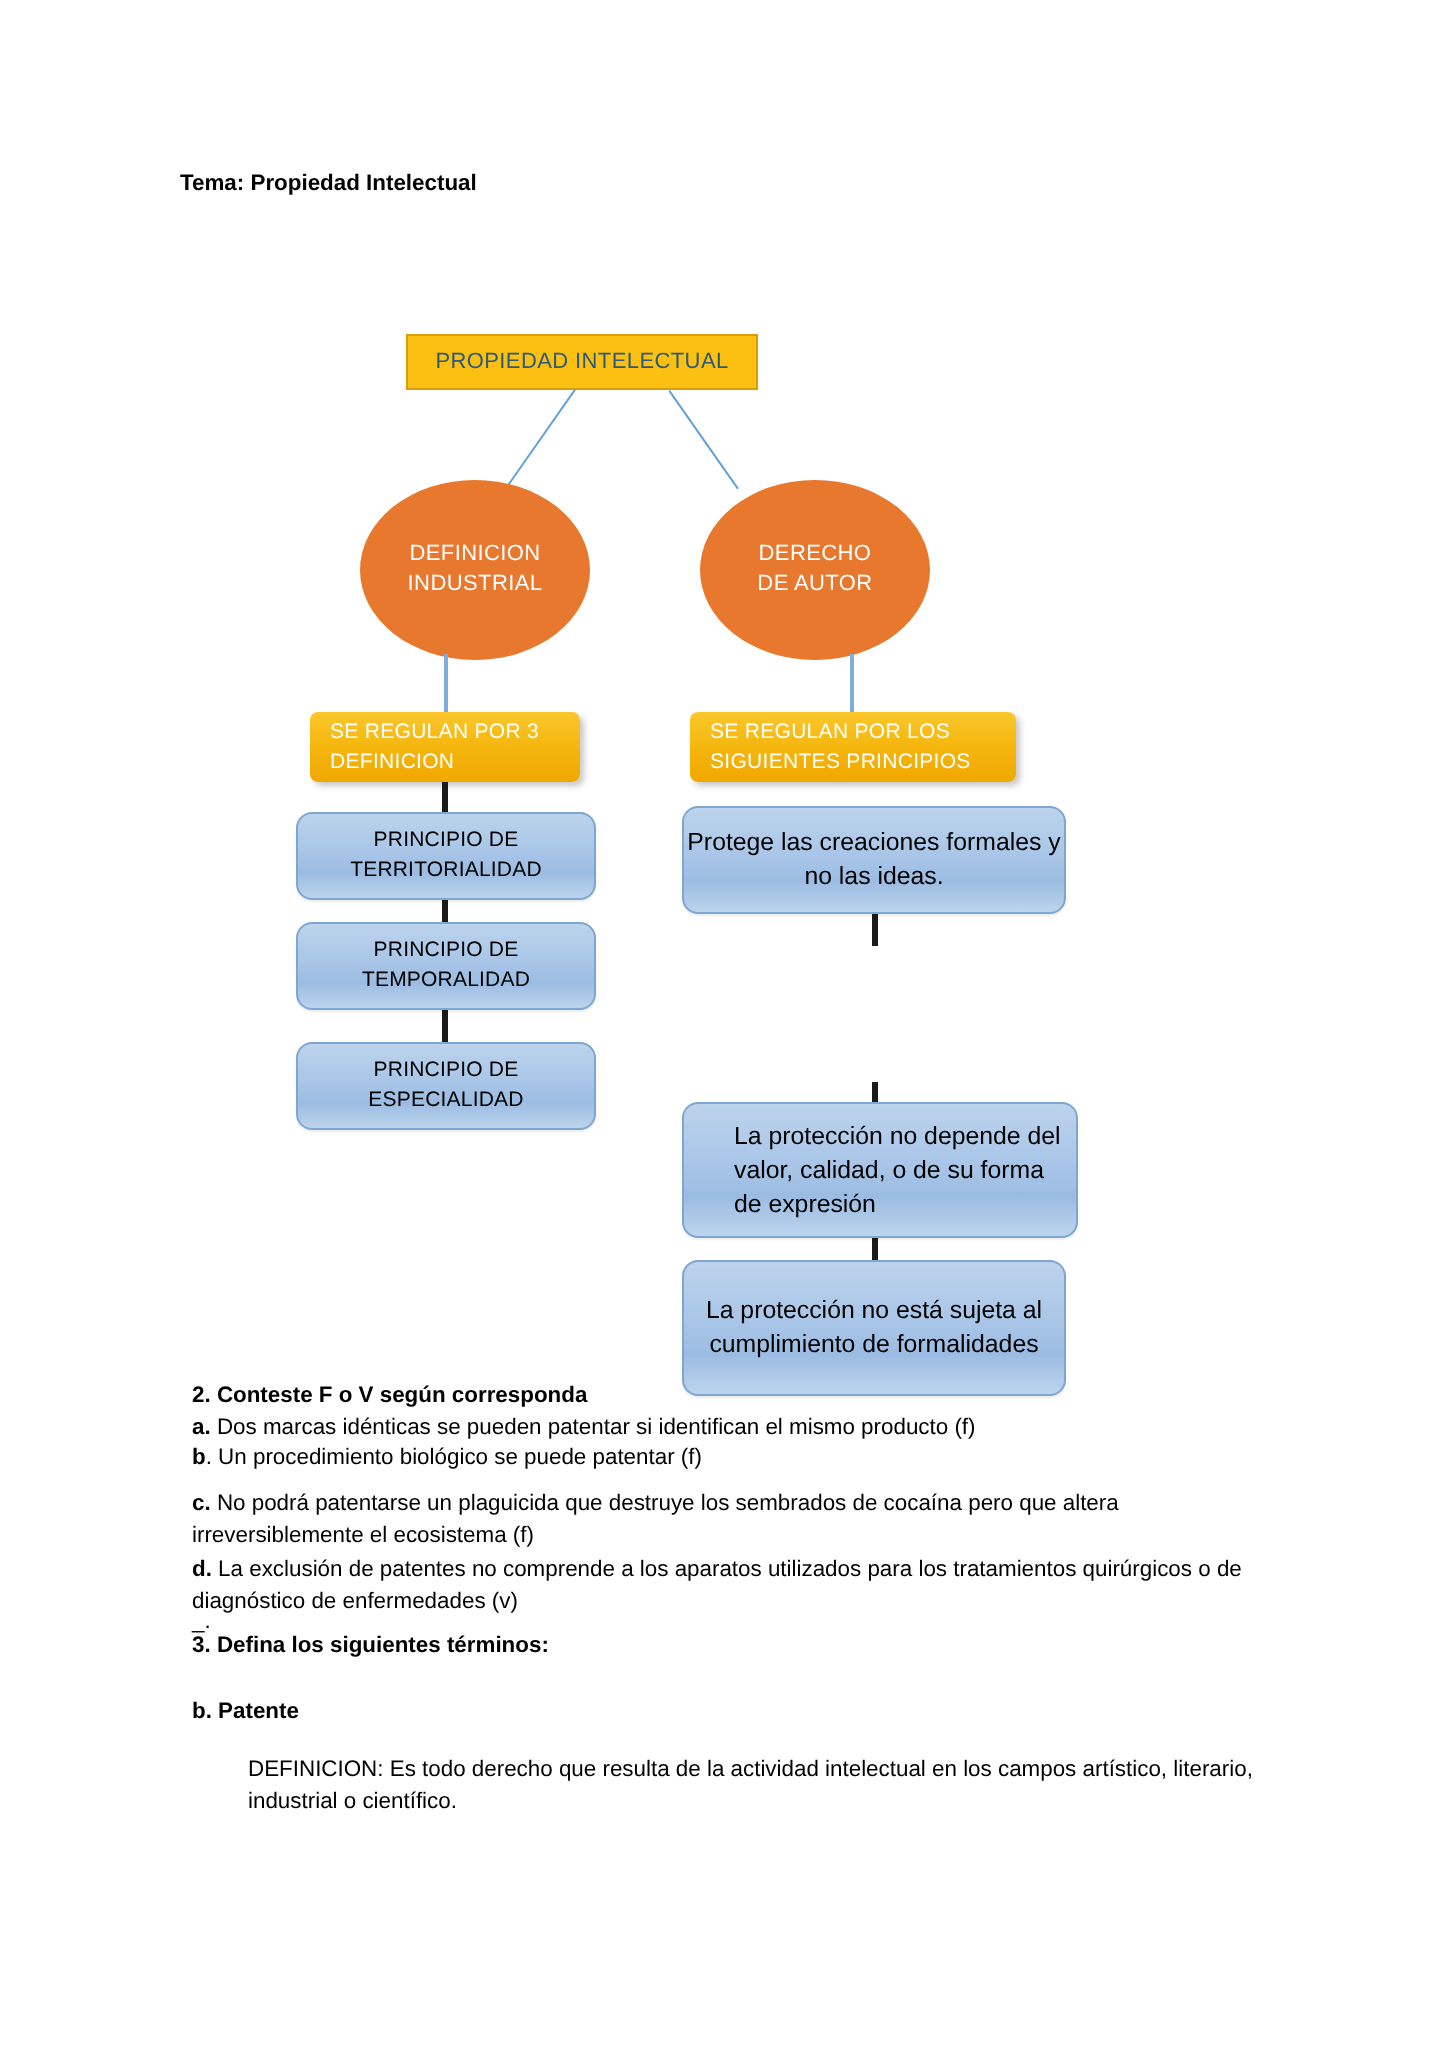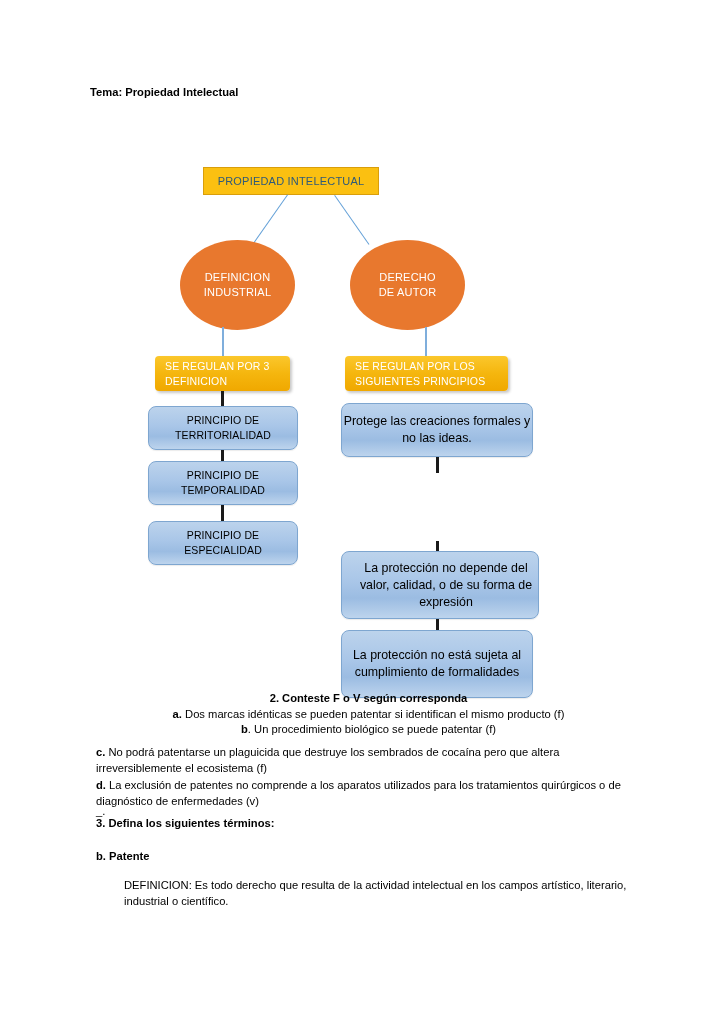--- a/index.html
+++ b/index.html
@@ -14,21 +14,21 @@
   .page{position:absolute;left:0;top:0;width:725px;height:1024px;}
 
   
   .txt{position:absolute;font-family:"Liberation Sans",sans-serif;font-size:11.2px;line-height:15.6px;color:#000;}
   .b{font-weight:bold;}
   .doc-title{left:90px;top:85px;width:540px;font-weight:bold;font-size:11.2px;}
   .intro{left:96px;top:115px;width:520px;}
   .artifact{left:96px;top:806px;width:60px;font-size:11.2px;line-height:10px;letter-spacing:0px;color:#000;}
 
   .sec2{left:96px;top:691px;width:545px;}
-  .sec2 p{margin:0;text-align:center;}
+  .sec2 p{margin:0;}
   .sec-c{left:96px;top:745px;width:535px;}
   .sec-d{left:96px;top:778px;width:535px;}
   .sec3{left:96px;top:816px;width:400px;font-weight:bold;}
   .secb{left:96px;top:849px;width:400px;font-weight:bold;}
   .secdef{left:96px;top:878px;width:525px;margin-left:28px;}
 
   
   .diagram{position:absolute;left:0;top:160px;width:725px;height:545px;}
 
   .node{position:absolute;box-sizing:border-box;display:flex;align-items:center;justify-content:center;text-align:center;}
@@ -83,21 +83,21 @@
   
   .blue-l{font-size:10.5px;line-height:15px;letter-spacing:.1px;}
   .bl1{left:148px;top:246px;width:150px;height:44px;}
   .bl2{left:148px;top:301px;width:150px;height:44px;}
   .bl3{left:148px;top:361px;width:150px;height:44px;}
 
   
   .blue-r{font-size:12.4px;line-height:17px;}
   .br1{left:341px;top:243px;width:192px;height:54px;}
   .br2{left:341px;top:313px;width:192px;height:68px;}
-  .br3{left:341px;top:391px;width:198px;height:68px;justify-content:flex-start;text-align:center;padding-left:12px;}
+  .br3{left:341px;top:391px;width:198px;height:68px;justify-content:flex-start;text-align:left;padding-left:25px;}
   .br4{left:341px;top:470px;width:192px;height:68px;}
 
   
   .conn-diag{position:absolute;background:#5B9BD5;height:1px;transform-origin:0 0;opacity:.95;}
   .conn-v-blue{position:absolute;background:#7FAEDC;width:1.5px;}
   .conn-v-dark{position:absolute;background:#1A1A1A;width:3px;}
 </style>
 </head>
 <body>
 

